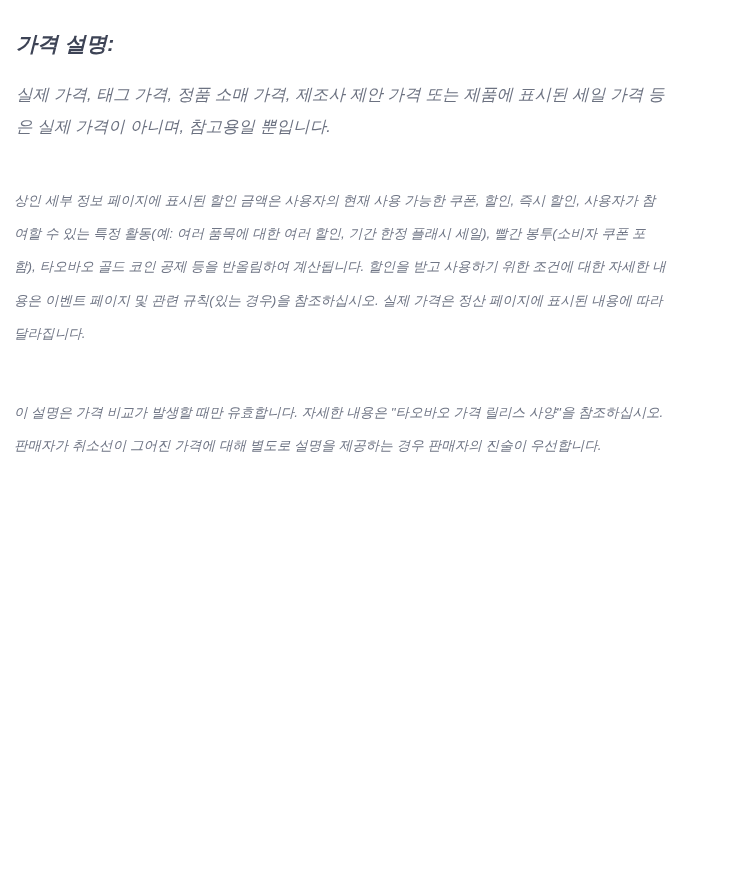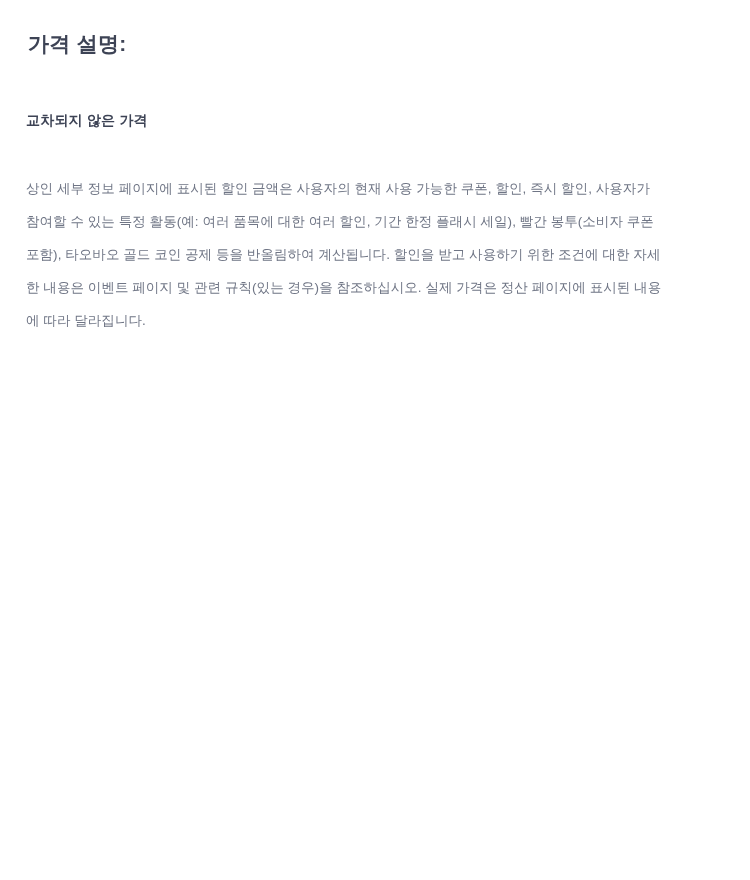--- a/index.html
+++ b/index.html
@@ -11,22 +11,23 @@
     width: 750px;
     height: 880px;
     font-family: "Liberation Sans", sans-serif;
     color: #5a6072;
     overflow: hidden;
   }
   .page {
     width: 691px;
     height: 880px;
     box-sizing: border-box;
-    padding: 22px 24px 0 24px;
+    padding: 22px 24px 0 12px;
     position: relative;
+    font-style: italic;
   }
   .doc-title {
     font-size: 21px;
     font-weight: bold;
     color: #3d4355;
     letter-spacing: 0.3px;
     margin: 8px 0 0 4px;
   }
   .section-heading {
     font-size: 17px;
@@ -66,20 +67,21 @@
   }
 </style>
 </head>
 <body>
 
 <div class="page">
 
   <h1 class="doc-title">가격 설명:</h1>
 
 
+  <p class="lede">실제 가격, 태그 가격, 정품 소매 가격, 제조사 제안 가격 또는 제품에 표시된 세일 가격 등은 실제 가격이 아니며, 참고용일 뿐입니다.</p>
 
-  <h3 class="section-heading-2">교차되지 않은 가격</h3>
 
 
   <p class="para gap-lg">상인 세부 정보 페이지에 표시된 할인 금액은 사용자의 현재 사용 가능한 쿠폰, 할인, 즉시 할인, 사용자가 참여할 수 있는 특정 활동(예: 여러 품목에 대한 여러 할인, 기간 한정 플래시 세일), 빨간 봉투(소비자 쿠폰 포함), 타오바오 골드 코인 공제 등을 반올림하여 계산됩니다. 할인을 받고 사용하기 위한 조건에 대한 자세한 내용은 이벤트 페이지 및 관련 규칙(있는 경우)을 참조하십시오. 실제 가격은 정산 페이지에 표시된 내용에 따라 달라집니다.</p>
 
+  <p class="para gap-xl">이 설명은 가격 비교가 발생할 때만 유효합니다. 자세한 내용은 "타오바오 가격 릴리스 사양"을 참조하십시오. 판매자가 취소선이 그어진 가격에 대해 별도로 설명을 제공하는 경우 판매자의 진술이 우선합니다.</p>
 
 </div>
 
 </body></html>

